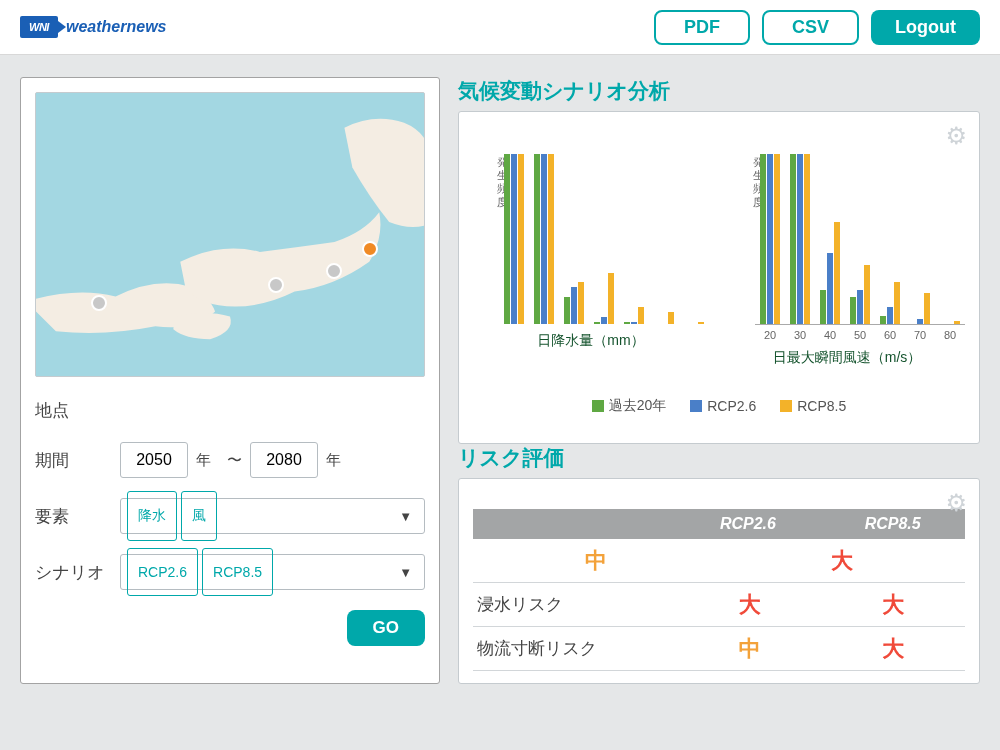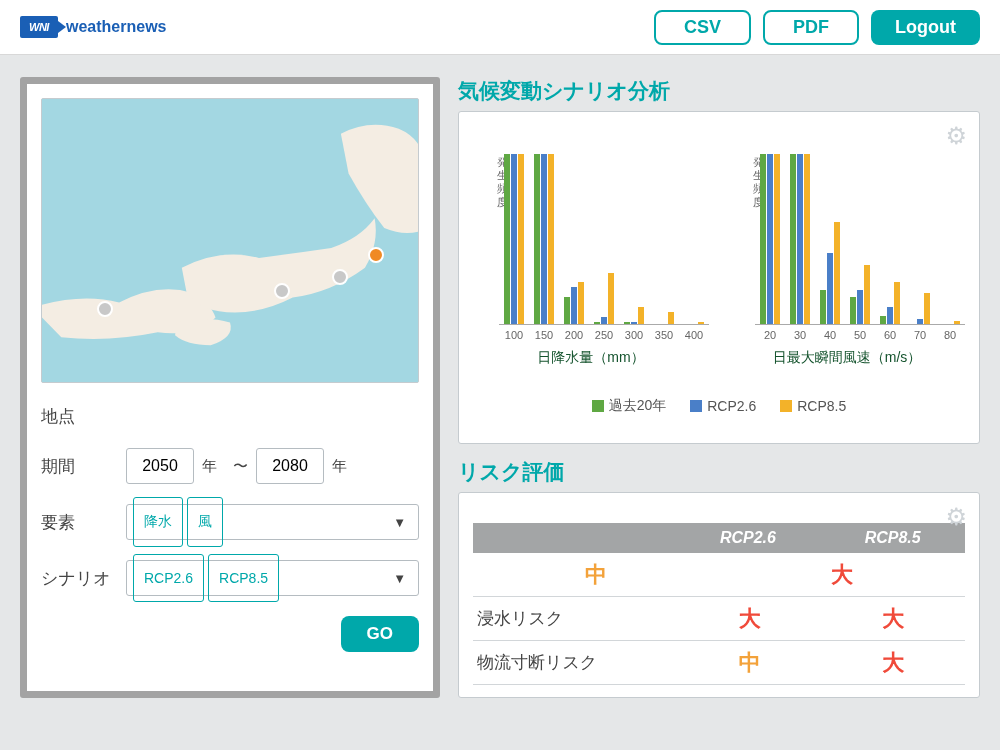--- a/index.html
+++ b/index.html
@@ -1,42 +1,42 @@
 <!DOCTYPE html>
 <html><head>
 <meta charset="utf-8">
 <style>
 * { box-sizing: border-box; margin: 0; padding: 0; }
 body { width: 1000px; height: 750px; background: #e5e7e8; font-family: "Hiragino Sans", "Meiryo", sans-serif; color: #444; }
 .header { background: #fff; height: 55px; display: flex; align-items: center; padding: 0 20px; border-bottom: 1px solid #d8d8d8; }
 .logo { display: flex; align-items: center; gap: 8px; }
 .logo-box { width: 38px; height: 22px; background: #1a5fb5; border-radius: 2px; position: relative; display:flex; align-items:center; justify-content:center; color:#fff; font-weight:700; font-size:11px; font-style:italic; letter-spacing:-0.5px; }
 .logo-box::after { content:""; position:absolute; right:-8px; top:5px; width:0; height:0; border-left:8px solid #1a5fb5; border-top:6px solid transparent; border-bottom:6px solid transparent; }
-.logo-text { color:#1a5fb5; font-weight:700; font-size:16px; }
+.logo-text { color:#1a5fb5; font-style:italic; font-weight:700; font-size:16px; }
 .header-btns { margin-left:auto; display:flex; gap:12px; }
 .btn-outline { border:2px solid #00a8aa; background:#fff; color:#00a8aa; font-weight:600; font-size:18px; padding:5px 28px; border-radius:8px; cursor:pointer; }
 .btn-solid { border:none; background:#00a8aa; color:#fff; font-weight:600; font-size:18px; padding:7px 24px; border-radius:8px; cursor:pointer; }
 .content { display:flex; gap:18px; padding:22px 20px; }
-.left-panel { width:420px; background:#fff; border:7px solid #a3a3a3; border-radius:3px; padding:14px; }
+.left-panel { width:420px; background:#fff; border:1px solid #a3a3a3; border-radius:3px; padding:14px; }
 .map { width:100%; height:285px; background:#a3d7e2; border:1px solid #c5cbcf; position:relative; overflow:hidden; border-radius:2px; }
 .dot { position:absolute; width:16px; height:16px; border-radius:50%; border:2px solid #fff; }
 .dot-g { background:#c8c8c8; }
 .dot-o { background:#f08a24; }
 .form { margin-top:22px; }
 .form-row { display:flex; align-items:center; margin-bottom:20px; }
 .form-label { width:85px; font-size:17px; color:#444; }
 .select-box { flex:1; border:1px solid #b5bcc1; border-radius:3px; height:36px; display:flex; align-items:center; padding:0 12px; font-size:16px; position:relative; cursor:pointer; }
 .select-box::after { content:"▼"; position:absolute; right:12px; font-size:13px; }
 .tag-select { flex:1; border:1px solid #b5bcc1; border-radius:3px; height:36px; display:flex; align-items:center; padding:0 6px; position:relative; cursor:pointer; gap:4px; }
 .tag-select::after { content:"▼"; position:absolute; right:12px; font-size:13px; }
 .tag { border:1.5px solid #00a8aa; color:#00a8aa; font-size:14px; padding:15px 10px; border-radius:3px; }
 .year-input { width:68px; height:36px; border:1px solid #b5bcc1; border-radius:3px; text-align:center; font-size:16px; }
 .year-label { margin:0 8px; font-size:15px; }
 .go-btn { background:#00a8aa; color:#fff; border:none; border-radius:8px; font-weight:700; font-size:17px; padding:8px 26px; cursor:pointer; float:right; }
-.right-col { flex:1; display:flex; flex-direction:column; gap:14px; }
+.right-col { flex:1; display:flex; flex-direction:column; }
 .section-title { color:#00a8aa; font-size:21px; font-weight:600; margin-bottom:6px; }
 .card { background:#fff; border:1px solid #c5cbcf; border-radius:3px; padding:12px 14px; position:relative; }
 .gear { position:absolute; top:10px; right:12px; color:#cfd4d8; font-size:24px; cursor:pointer; }
 .charts { display:flex; gap:20px; }
 .chart { flex:1; position:relative; }
 .chart-area { height:200px; position:relative; margin-left:26px; }
 .ylabel { position:absolute; left:-2px; top:32px; font-size:11px; color:#666; writing-mode:horizontal-tb; line-height:1.2; }
 .ylabel span { display:block; }
 .bars { position:absolute; bottom:0; left:0; right:0; display:flex; height:170px; align-items:flex-end; }
 .bar-group { flex:1; display:flex; justify-content:center; align-items:flex-end; gap:1px; }
@@ -62,22 +62,22 @@
 </style>
 </head>
 <body>
 
 <div class="header">
   <div class="logo">
     <div class="logo-box">WNI</div>
     <div class="logo-text">weathernews</div>
   </div>
   <div class="header-btns">
+    <button class="btn-outline">PDF</button>
     <button class="btn-outline">CSV</button>
-    <button class="btn-outline">PDF</button>
     <button class="btn-solid">Logout</button>
   </div>
 </div>
 
 <div class="content">
   <div class="left-panel">
     <div class="map">
       <svg width="100%" height="100%" viewBox="0 0 390 285" preserveAspectRatio="none">
         <rect width="390" height="285" fill="#a3d7e2"></rect>
         <path d="M -10 210 Q 40 195 80 205 Q 120 185 155 195 Q 175 205 180 220 Q 160 240 120 235 Q 70 245 20 240 Z" fill="#f4ede3"></path>
@@ -166,29 +166,20 @@
                     <div class="bar g" style="height: 0px;"></div>
                     <div class="bar b" style="height: 0px;"></div>
                     <div class="bar y" style="height: 11.9px;"></div>
                   </div>
                   <div class="bar-group">
                     <div class="bar g" style="height: 0px;"></div>
                     <div class="bar b" style="height: 0px;"></div>
                     <div class="bar y" style="height: 1.7px;"></div>
                   </div>
                 </div>
-              </div>
-              <div class="xaxis">
-                <div class="xtick">100</div>
-                <div class="xtick">150</div>
-                <div class="xtick">200</div>
-                <div class="xtick">250</div>
-                <div class="xtick">300</div>
-                <div class="xtick">350</div>
-                <div class="xtick">400</div>
               </div>
               <div class="xlabel">日降水量（mm）</div>
             </div>
             <div class="chart">
               <div class="chart-area">
                 <div class="ylabel">
                   <span>発</span>
                   <span>生</span>
                   <span>頻</span>
                   <span>度</span>

